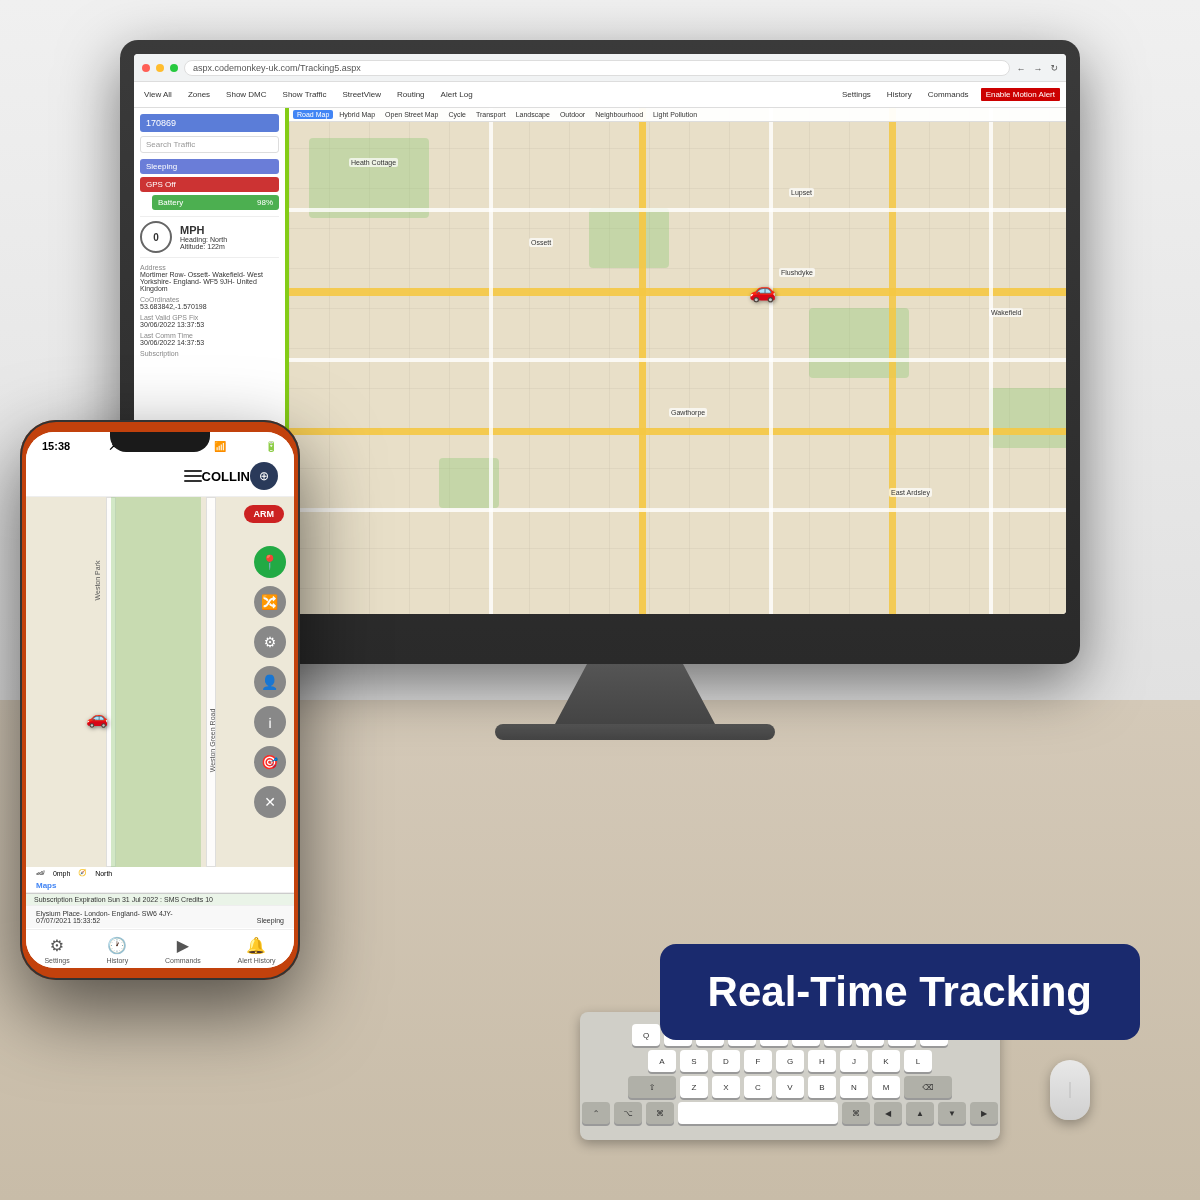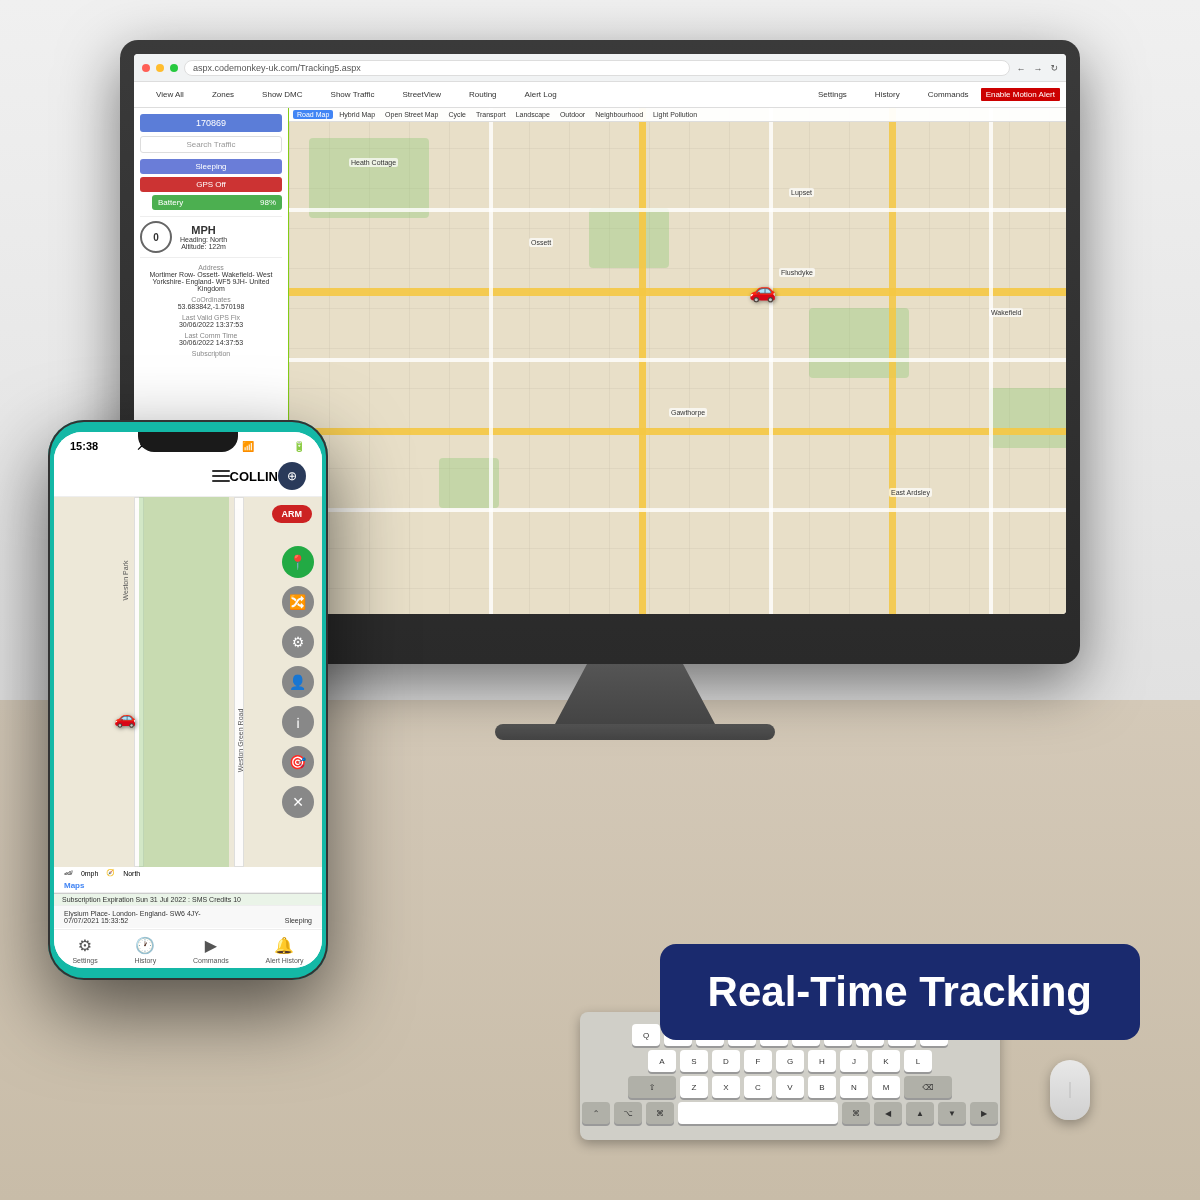--- a/index.html
+++ b/index.html
@@ -109,21 +109,20 @@
       gap: 8px;
       height: 26px;
     }
 
     .toolbar-btn {
       font-size: 8px;
       color: #333;
       cursor: pointer;
       padding: 2px 4px;
       white-space: nowrap;
-      margin-left: 12px;
     }
 
     .toolbar-btn-red {
       background: #cc0000;
       color: white;
       border-radius: 1px;
       padding: 2px 5px;
       font-size: 8px;
     }
 
@@ -135,24 +134,23 @@
 
     .app-content {
       display: flex;
       height: calc(560px - 54px);
     }
 
     
     .sidebar {
       width: 155px;
       background: white;
-      border-right: 1px solid #84cc16;
+      border-right: 4px solid #84cc16;
       padding: 6px;
       overflow: hidden;
-      text-align: center;
     }
 
     .sidebar-id {
       background: #5b7dd8;
       color: white;
       padding: 4px 6px;
       font-size: 9px;
       border-radius: 3px;
       margin-bottom: 4px;
     }
@@ -277,26 +275,25 @@
     .phone-container {
       position: absolute;
       left: 20px;
       top: 420px;
       z-index: 100;
     }
 
     .phone-frame {
       width: 280px;
       height: 560px;
-      background: #14b8a6;
+      background: #c2410c;
       border-radius: 36px;
       padding: 12px 6px;
       box-shadow: 0 30px 80px rgba(0,0,0,0.6), inset 0 0 0 2px #333;
       position: relative;
-      margin-left: 28px;
     }
 
     .phone-notch {
       position: absolute;
       top: 12px;
       left: 50%;
       transform: translateX(-50%);
       width: 100px;
       height: 20px;
       background: #1a1a1a;

